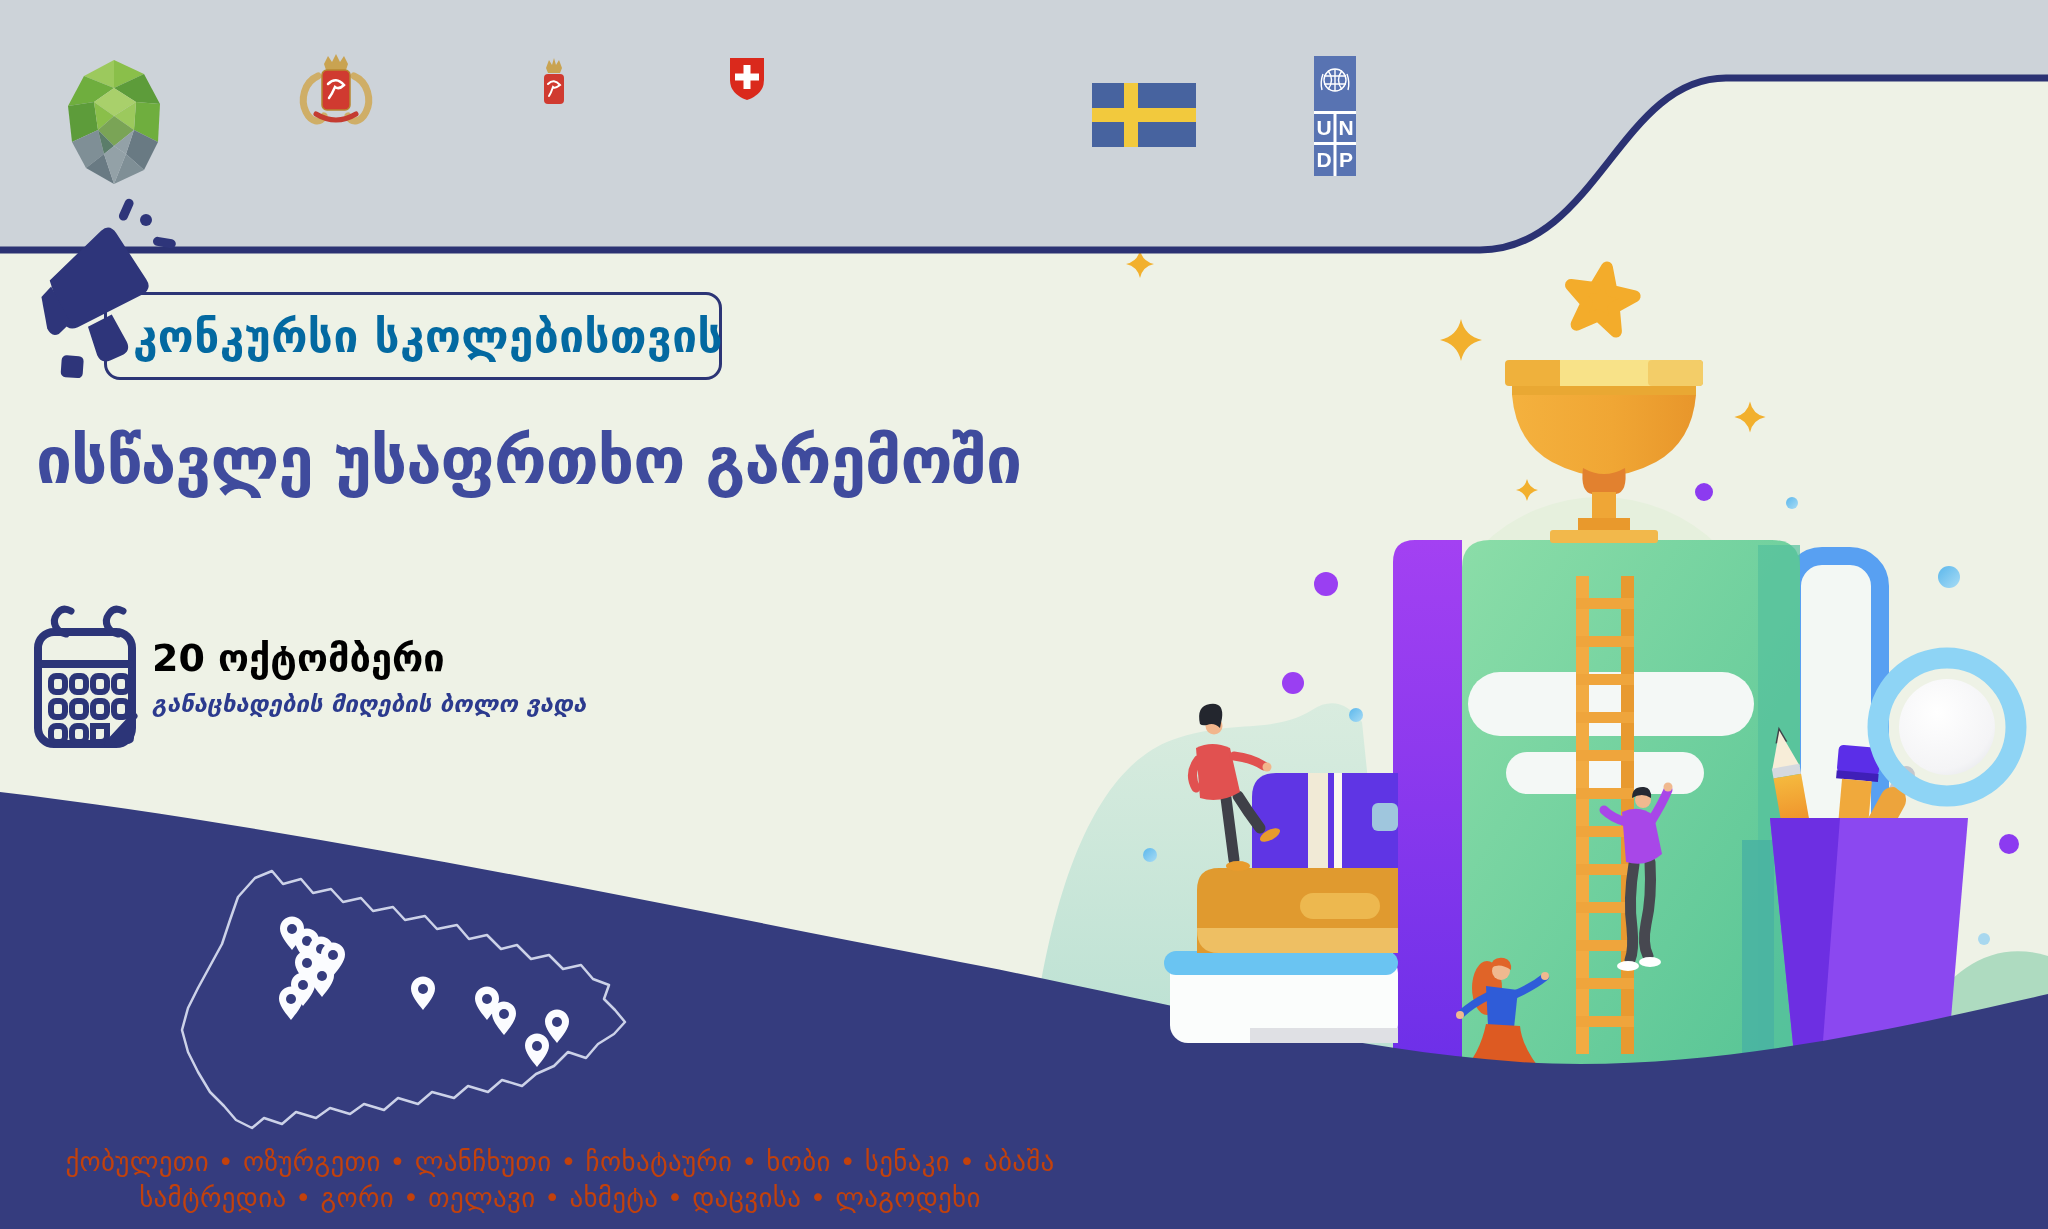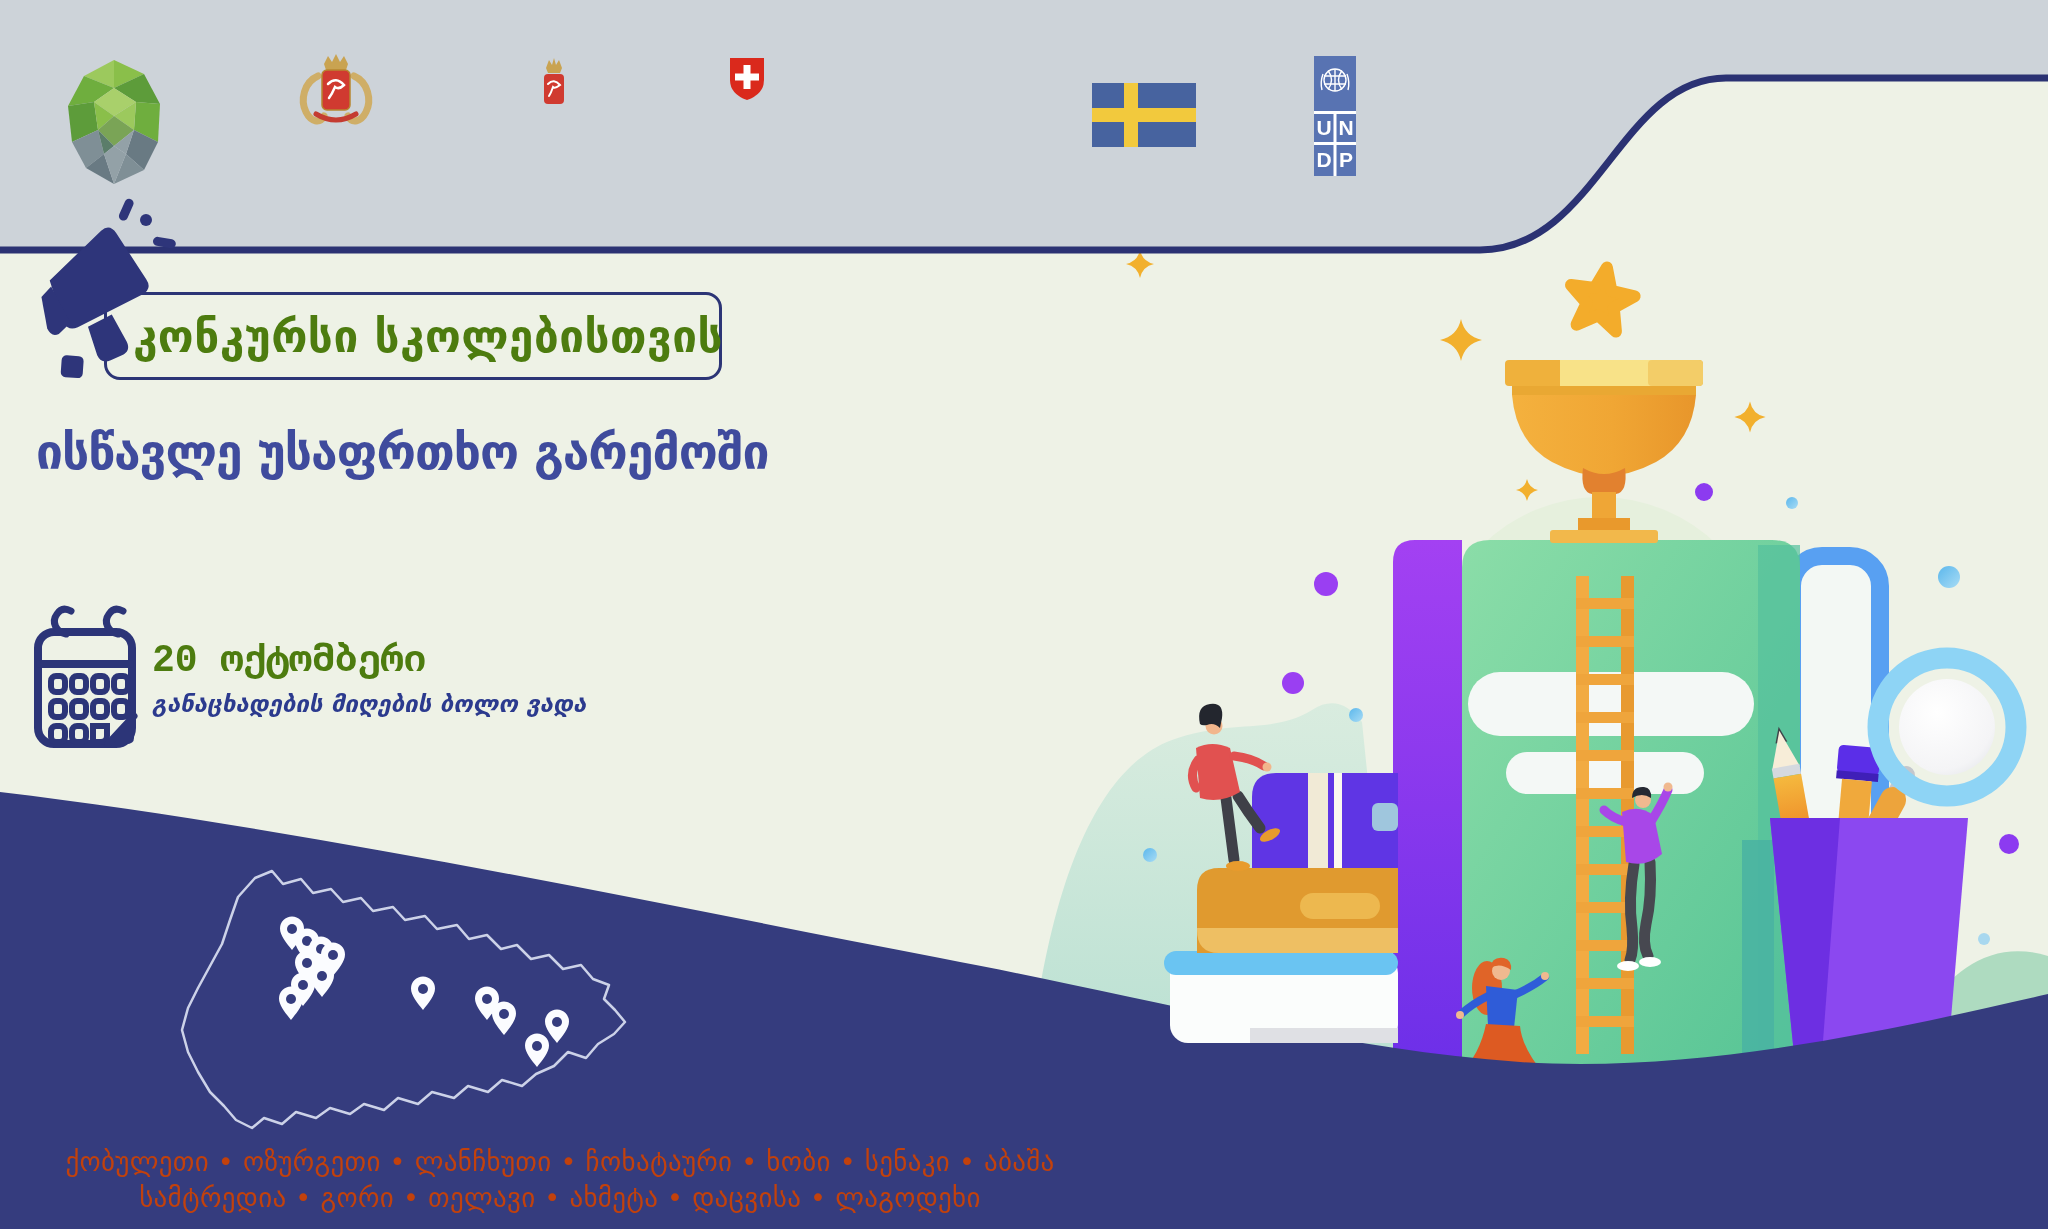--- a/index.html
+++ b/index.html
@@ -21,26 +21,26 @@
   .sdc-text{left:770px;top:54px;width:200px;font-family:"Liberation Sans","DejaVu Sans",sans-serif;
     font-size:12px;line-height:18px;font-weight:500;color:#3f444a;}
   .sdc-bold{margin-top:13px;font-weight:700;font-size:12.5px;line-height:19px;color:#23282e;}
   .sweden-georgian{left:1205px;top:84px;font-size:15px;font-weight:700;color:#44506b;}
   .sweden-latin{left:1204px;top:103px;font-size:24px;font-weight:700;color:#44506b;
     font-family:"Liberation Sans","DejaVu Sans",sans-serif;letter-spacing:.5px;}
   
   #badge-box{left:104px;top:292px;width:618px;height:88px;border:3.5px solid #2c3576;
     border-radius:16px;display:flex;align-items:center;justify-content:center;
     padding-left:30px;box-sizing:border-box;z-index:7;}
-  #badge-label{font-size:44px;font-weight:700;color:#4d7c0f;letter-spacing:.5px;white-space:nowrap;}
+  #badge-label{font-size:44px;font-weight:700;color:#0369a1;letter-spacing:.5px;white-space:nowrap;}
   #megaphone{left:26px;top:196px;z-index:8;}
-  #main-title{left:36px;top:424px;font-size:48px;font-weight:700;color:#3f4b9d;
+  #main-title{left:36px;top:424px;font-size:64px;font-weight:700;color:#3f4b9d;
     letter-spacing:-1px;white-space:nowrap;z-index:7;text-align:center;}
   #calendar-icon{left:28px;top:598px;z-index:7;}
-  #deadline-date{left:152px;top:636px;font-size:38px;font-weight:700;color:#4d7c0f;z-index:7;font-family:Liberation Mono, monospace;}
+  #deadline-date{left:152px;top:636px;font-size:38px;font-weight:700;color:#000000;z-index:7;}
   #deadline-note{left:152px;top:690px;font-size:24px;font-weight:700;color:#2b3a8e;z-index:7;font-style:italic;}
   
   #illo-back{left:0;top:0;z-index:1;}
   #wave-svg{left:0;top:0;z-index:2;}
   #illo-front{left:0;top:0;z-index:3;}
   #map-svg{left:0;top:0;z-index:4;}
   #cities{left:30px;top:1144px;width:1060px;text-align:center;z-index:5;
     color:#c2410c;font-weight:400;}
   #cities .city-line{font-size:27px;line-height:36px;letter-spacing:.3px;}
 </style>

